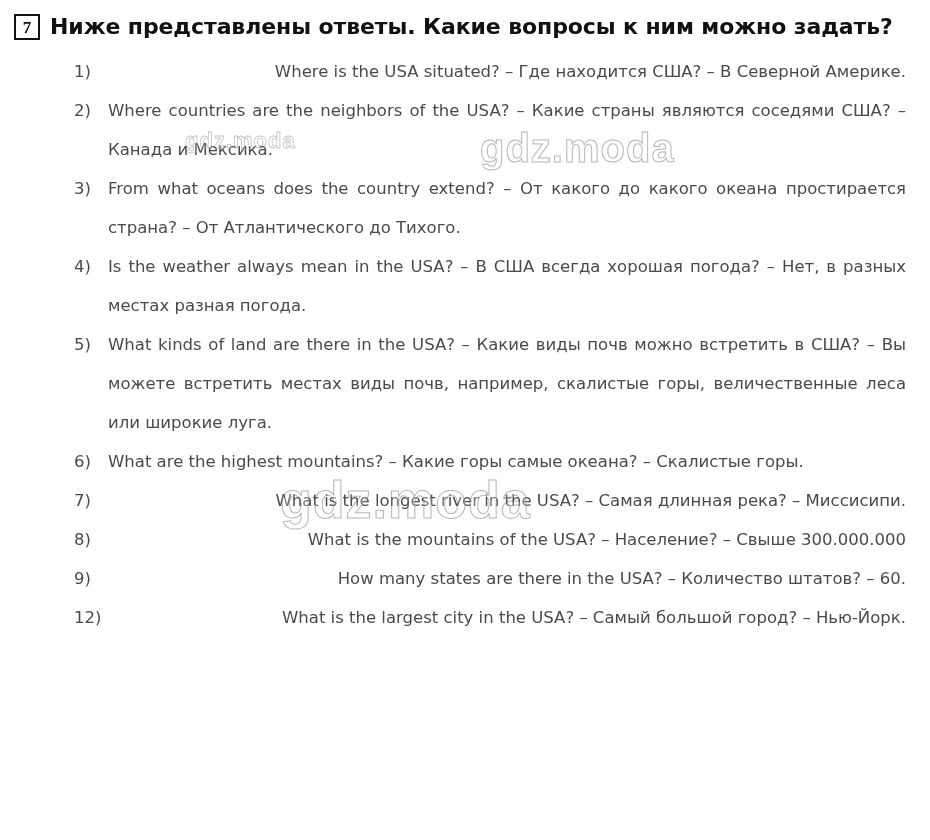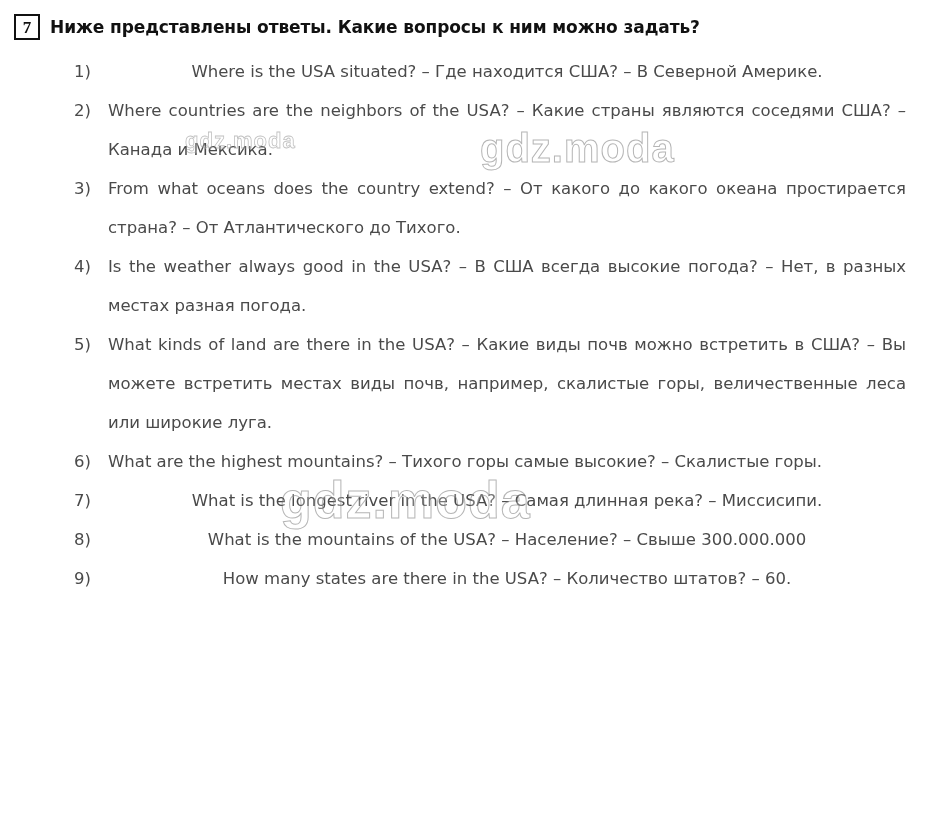--- a/index.html
+++ b/index.html
@@ -39,21 +39,21 @@
     color: #111111;
     font-weight: bold;
     font-size: 17px;
     line-height: 24px;
     text-align: center;
     box-sizing: border-box;
     font-family: "Liberation Serif", serif;
   }
   .task-title {
     font-weight: bold;
-    font-size: 17px;
+    font-size: 22px;
     line-height: 26px;
     color: #111111;
     font-family: "DejaVu Sans", sans-serif;
     letter-spacing: -0.1px;
   }
 
   
   .answers {
     padding-left: 60px;
     padding-right: 8px;
@@ -74,21 +74,21 @@
     top: 0;
     color: #4a4a4a;
     font-size: 16.5px;
     line-height: 39px;
   }
   .answer .body {
     display: block;
   }
   
   .answer.single .body {
-    text-align: center;
+    text-align: right;
   }
 
   
   .watermark {
     position: absolute;
     font-family: Liberation Sans, sans-serif;
     font-weight: bold;
     color: rgba(255,255,255,0);
     -webkit-text-stroke: 1px rgba(120,120,120,0.55);
     text-shadow: 1px 1px 0 rgba(255,255,255,0.25);
@@ -136,50 +136,54 @@
       <span class="body">Where countries are the neighbors of the USA? – Какие страны являются соседями США? – Канада и Мексика.</span>
     </div>
 
     <div class="answer">
       <span class="marker">3)</span>
       <span class="body">From what oceans does the country extend? – От какого до какого океана простирается страна? – От Атлантического до Тихого.</span>
     </div>
 
     <div class="answer">
       <span class="marker">4)</span>
-      <span class="body">Is the weather always good in the USA? – В США всегда высокие погода? – Нет, в разных местах разная погода.</span>
+      <span class="body">Is the weather always mean in the USA? – В США всегда хорошая погода? – Нет, в разных местах разная погода.</span>
     </div>
 
     <div class="answer">
       <span class="marker">5)</span>
       <span class="body">What kinds of land are there in the USA? – Какие виды почв можно встретить в США? – Вы можете встретить местах виды почв, например, скалистые горы, величественные леса или широкие луга.</span>
     </div>
 
     <div class="answer">
       <span class="marker">6)</span>
-      <span class="body">What are the highest mountains? – Тихого горы самые высокие? – Скалистые горы.</span>
+      <span class="body">What are the highest mountains? – Какие горы самые океана? – Скалистые горы.</span>
     </div>
 
     <div class="answer single">
       <span class="marker">7)</span>
       <span class="body">What is the longest river in the USA? – Самая длинная река? – Миссисипи.</span>
     </div>
 
     <div class="answer single">
       <span class="marker">8)</span>
       <span class="body">What is the mountains of the USA? – Население? – Свыше 300.000.000</span>
     </div>
 
     <div class="answer single">
       <span class="marker">9)</span>
       <span class="body">How many states are there in the USA? – Количество штатов? – 60.</span>
     </div>
 
 
 
+    <div class="answer single">
+      <span class="marker">12)</span>
+      <span class="body">What is the largest city in the USA? – Самый большой город? – Нью-Йорк.</span>
+    </div>
 
   </div>
 
   <div class="watermark wm-small">gdz.moda</div>
   <div class="watermark wm-mid">gdz.moda</div>
   <div class="watermark wm-large">gdz.moda</div>
 
 </div>
 
 </body></html>

